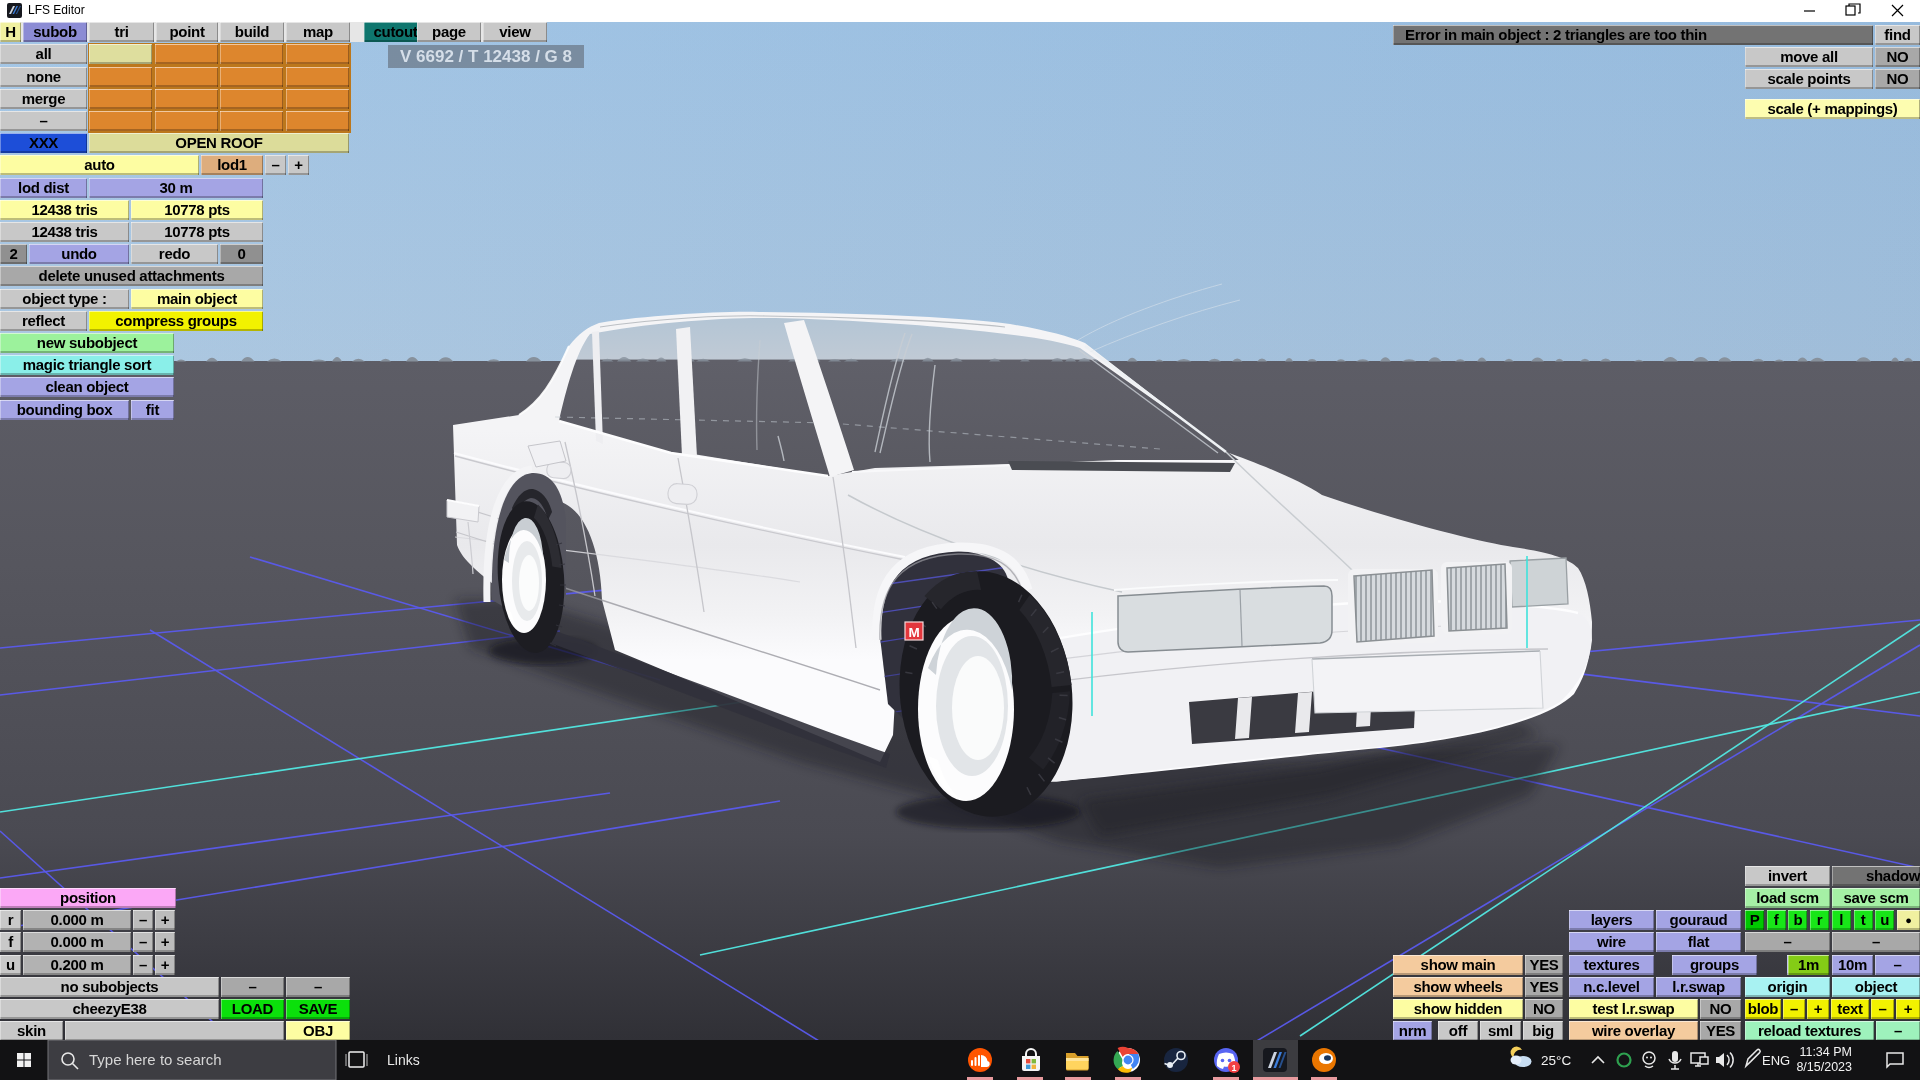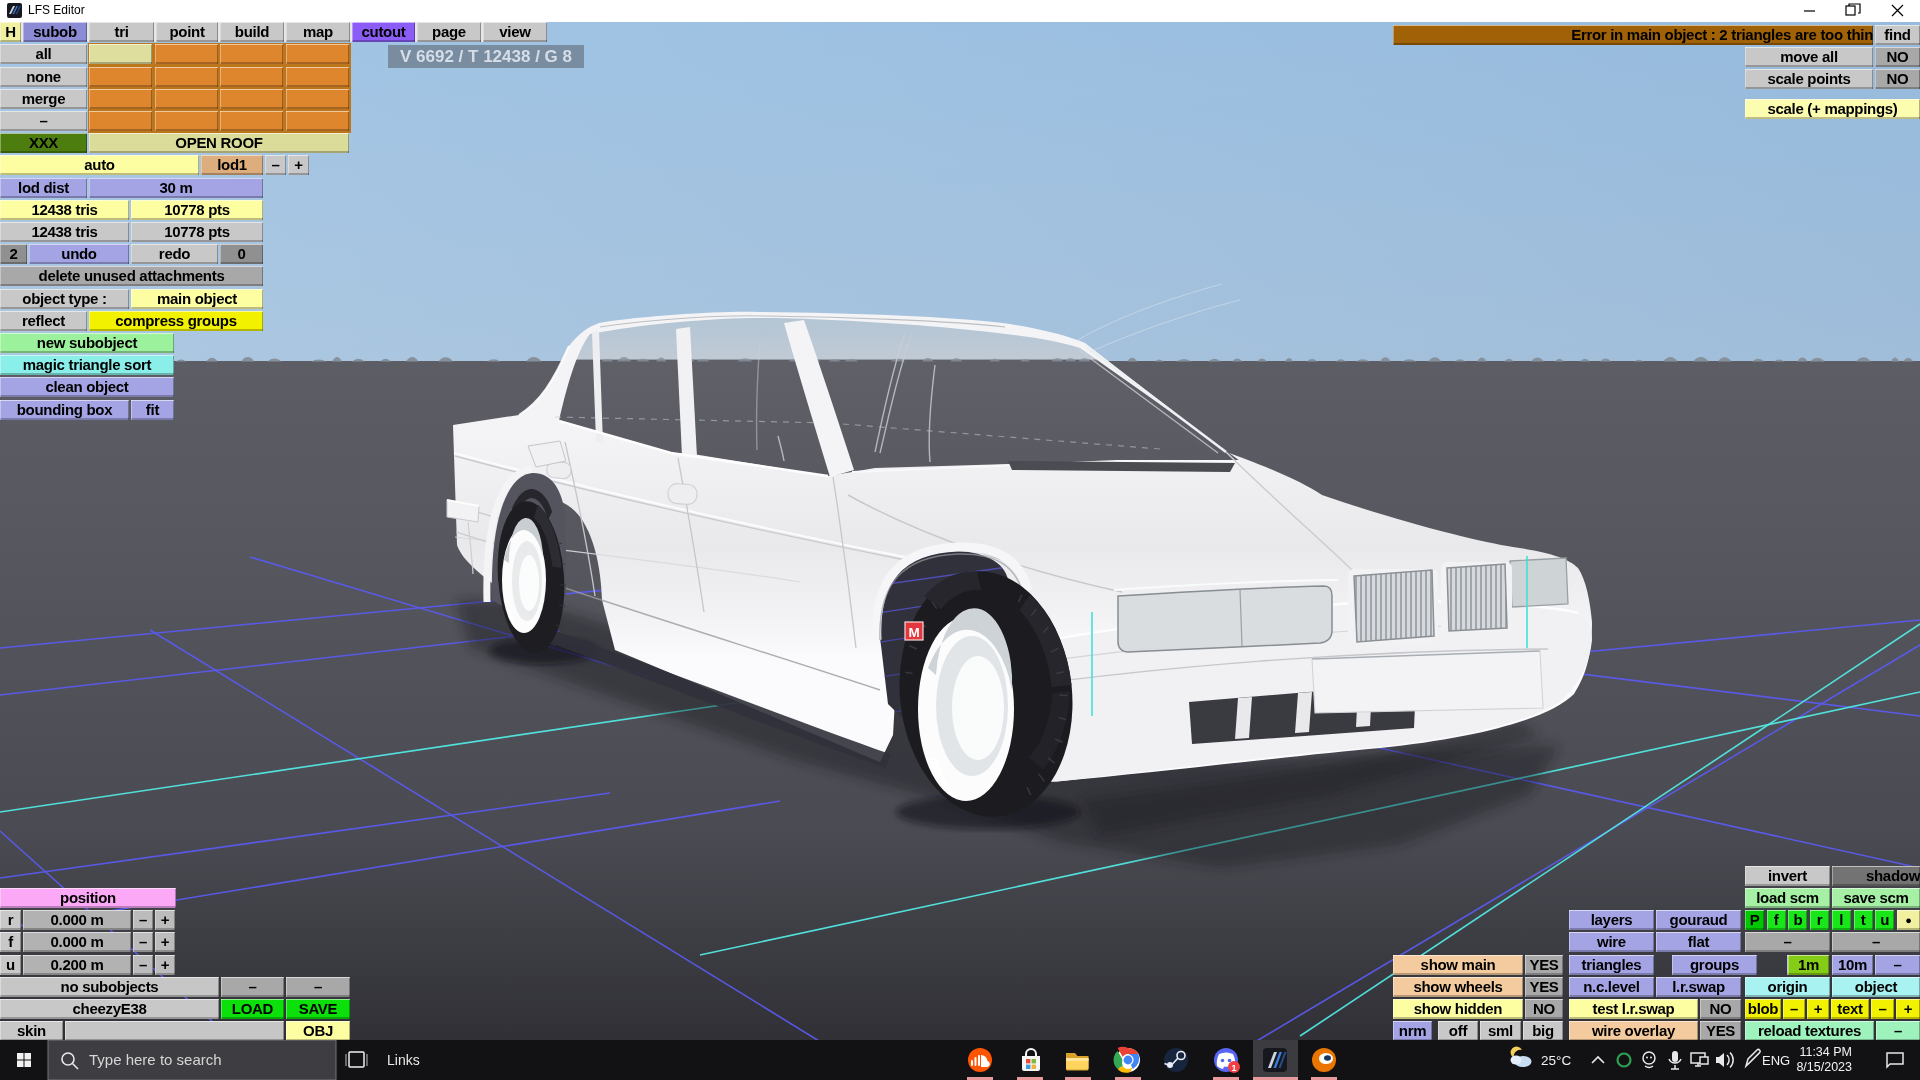--- a/index.html
+++ b/index.html
@@ -257,21 +257,21 @@
 </div>
 <div style="position:absolute;left:0px;top:22px;width:547px;height:20px;background:#e6e6e6;z-index:19"></div>
 <div style="position:absolute;left:88px;top:43px;width:263px;height:90px;background:#bc771c;z-index:19"></div>
 <div id="vtg">V 6692 / T 12438 / G 8</div>
 <div class="b" style="left:0px;top:22px;width:21px;background:#f0f0a0;">H</div>
 <div class="b" style="left:23px;top:22px;width:64px;background:#8c8cd4;">subob</div>
 <div class="b" style="left:89px;top:22px;width:65px;background:#c8c8c8;">tri</div>
 <div class="b" style="left:156px;top:22px;width:62px;background:#c8c8c8;">point</div>
 <div class="b" style="left:220px;top:22px;width:64px;background:#c8c8c8;">build</div>
 <div class="b" style="left:286px;top:22px;width:64px;background:#c8c8c8;">map</div>
-<div class="b" style="left:352px;top:22px;width:63px;background:#8b5cf6;">cutout</div>
+<div class="b" style="left:364px;top:22px;width:63px;background:#0f766e;">cutout</div>
 <div class="b" style="left:417px;top:22px;width:64px;background:#c8c8c8;">page</div>
 <div class="b" style="left:483px;top:22px;width:64px;background:#c8c8c8;">view</div>
 <div class="b" style="left:0px;top:44px;width:87px;background:#c8c8c8;">all</div>
 <div class="b" style="left:89px;top:44px;width:63px;background:#dede9e;"></div>
 <div class="b" style="left:155px;top:44px;width:63px;background:#dd862d;"></div>
 <div class="b" style="left:220px;top:44px;width:63px;background:#dd862d;"></div>
 <div class="b" style="left:286px;top:44px;width:63px;background:#dd862d;"></div>
 <div class="b" style="left:0px;top:67px;width:87px;background:#c8c8c8;">none</div>
 <div class="b" style="left:89px;top:67px;width:63px;background:#dd862d;"></div>
 <div class="b" style="left:155px;top:67px;width:63px;background:#dd862d;"></div>
@@ -280,21 +280,21 @@
 <div class="b" style="left:0px;top:89px;width:87px;background:#c8c8c8;">merge</div>
 <div class="b" style="left:89px;top:89px;width:63px;background:#dd862d;"></div>
 <div class="b" style="left:155px;top:89px;width:63px;background:#dd862d;"></div>
 <div class="b" style="left:220px;top:89px;width:63px;background:#dd862d;"></div>
 <div class="b" style="left:286px;top:89px;width:63px;background:#dd862d;"></div>
 <div class="b" style="left:0px;top:111px;width:87px;background:#c8c8c8;">–</div>
 <div class="b" style="left:89px;top:111px;width:63px;background:#dd862d;"></div>
 <div class="b" style="left:155px;top:111px;width:63px;background:#dd862d;"></div>
 <div class="b" style="left:220px;top:111px;width:63px;background:#dd862d;"></div>
 <div class="b" style="left:286px;top:111px;width:63px;background:#dd862d;"></div>
-<div class="b" style="left:0px;top:133px;width:87px;background:#4d7c0f;">XXX</div>
+<div class="b" style="left:0px;top:133px;width:87px;background:#1d4ed8;">XXX</div>
 <div class="b" style="left:89px;top:133px;width:260px;background:#dcdc9a;">OPEN ROOF</div>
 <div class="b" style="left:0px;top:155px;width:199px;background:#fdfda2;">auto</div>
 <div class="b" style="left:201px;top:155px;width:62px;background:#ddad7d;">lod1</div>
 <div class="b" style="left:265px;top:155px;width:21px;background:#c8c8c8;">–</div>
 <div class="b" style="left:288px;top:155px;width:21px;background:#c8c8c8;">+</div>
 <div class="b" style="left:0px;top:178px;width:87px;background:#a4a4e4;">lod dist</div>
 <div class="b" style="left:89px;top:178px;width:174px;background:#a4a4e4;">30 m</div>
 <div class="b" style="left:0px;top:200px;width:129px;background:#fdfda2;">12438 tris</div>
 <div class="b" style="left:131px;top:200px;width:132px;background:#fdfda2;">10778 pts</div>
 <div class="b" style="left:0px;top:222px;width:129px;background:#c8c8c8;">12438 tris</div>
@@ -306,21 +306,21 @@
 <div class="b" style="left:0px;top:266px;width:263px;background:#a8a8a8;">delete unused attachments</div>
 <div class="b" style="left:0px;top:289px;width:129px;background:#c8c8c8;">object type :</div>
 <div class="b" style="left:131px;top:289px;width:132px;background:#fdfda2;">main object</div>
 <div class="b" style="left:0px;top:311px;width:87px;background:#c8c8c8;">reflect</div>
 <div class="b" style="left:89px;top:311px;width:174px;background:#f2f200;">compress groups</div>
 <div class="b" style="left:0px;top:333px;width:174px;background:#9cf29c;">new subobject</div>
 <div class="b" style="left:0px;top:355px;width:174px;background:#8aefe9;">magic triangle sort</div>
 <div class="b" style="left:0px;top:377px;width:174px;background:#a4a4e4;">clean object</div>
 <div class="b" style="left:0px;top:400px;width:129px;background:#a4a4e4;">bounding box</div>
 <div class="b" style="left:131px;top:400px;width:43px;background:#a4a4e4;">fit</div>
-<div class="b" style="left:1393px;top:25px;width:480px;background:#a16207;text-align:right;padding-left:12px;">Error in main object : 2 triangles are too thin</div>
+<div class="b" style="left:1393px;top:25px;width:480px;background:#737373;text-align:left;padding-left:12px;">Error in main object : 2 triangles are too thin</div>
 <div class="b" style="left:1875px;top:25px;width:45px;background:#c8c8c8;">find</div>
 <div class="b" style="left:1745px;top:47px;width:128px;background:#c8c8c8;">move all</div>
 <div class="b" style="left:1875px;top:47px;width:45px;background:#a8a8a8;">NO</div>
 <div class="b" style="left:1745px;top:69px;width:128px;background:#c8c8c8;">scale points</div>
 <div class="b" style="left:1875px;top:69px;width:45px;background:#a8a8a8;">NO</div>
 <div class="b" style="left:1745px;top:99px;width:175px;background:#fdfdb0;">scale (+ mappings)</div>
 <div class="b" style="left:0px;top:888px;width:176px;background:#fba8f6;">position</div>
 <div class="b" style="left:0px;top:910px;width:21px;background:#c8c8c8;">r</div>
 <div class="b" style="left:23px;top:910px;width:108px;background:#b2b2b2;">0.000 m</div>
 <div class="b" style="left:133px;top:910px;width:20px;background:#bcbcbc;">–</div>
@@ -355,21 +355,21 @@
 <div class="b" style="left:1831.8000000000002px;top:910px;width:19px;background:#18e618;">l</div>
 <div class="b" style="left:1853.5000000000002px;top:910px;width:19px;background:#18e618;">t</div>
 <div class="b" style="left:1875.2000000000003px;top:910px;width:19px;background:#18e618;">u</div>
 <div class="b" style="left:1897px;top:910px;width:23px;background:#f0f0a0;font-size:11px;">●</div>
 <div class="b" style="left:1569px;top:932px;width:85px;background:#a4a4e4;">wire</div>
 <div class="b" style="left:1656px;top:932px;width:85px;background:#a4a4e4;">flat</div>
 <div class="b" style="left:1745px;top:932px;width:85px;background:#a8a8a8;">–</div>
 <div class="b" style="left:1832px;top:932px;width:88px;background:#a8a8a8;">–</div>
 <div class="b" style="left:1393px;top:955px;width:130px;background:#f4cb9e;">show main</div>
 <div class="b" style="left:1525px;top:955px;width:38px;background:#a8a8a8;">YES</div>
-<div class="b" style="left:1569px;top:955px;width:85px;background:#a4a4e4;">triangles</div>
+<div class="b" style="left:1569px;top:955px;width:85px;background:#a4a4e4;">textures</div>
 <div class="b" style="left:1656px;top:955px;width:85px;background:#a4a4e4;margin-left:16px;">groups</div>
 <div class="b" style="left:1787px;top:955px;width:41px;background:#a4a4e4;">0.1m</div>
 <div class="b" style="left:1788px;top:955px;width:41px;background:#84cc16;">1m</div>
 <div class="b" style="left:1832px;top:955px;width:41px;background:#a4a4e4;">10m</div>
 <div class="b" style="left:1875px;top:955px;width:45px;background:#a4a4e4;">–</div>
 <div class="b" style="left:1393px;top:977px;width:130px;background:#f4cb9e;">show wheels</div>
 <div class="b" style="left:1525px;top:977px;width:38px;background:#a8a8a8;">YES</div>
 <div class="b" style="left:1569px;top:977px;width:85px;background:#a4a4e4;">n.c.level</div>
 <div class="b" style="left:1656px;top:977px;width:85px;background:#a4a4e4;">l.r.swap</div>
 <div class="b" style="left:1745px;top:977px;width:85px;background:#a8f2f2;">origin</div>

